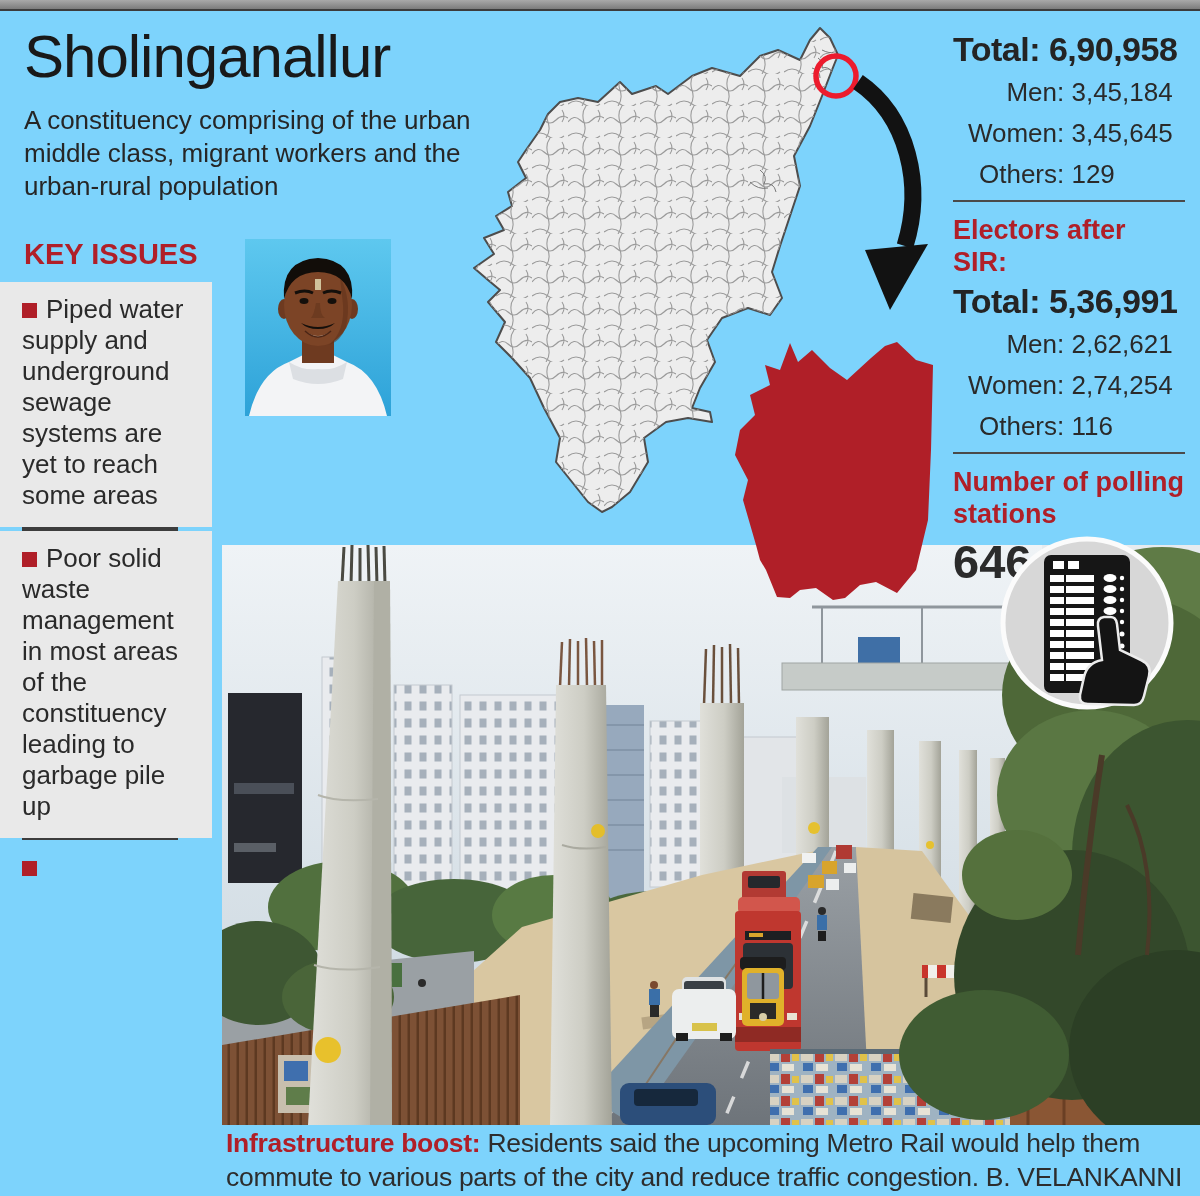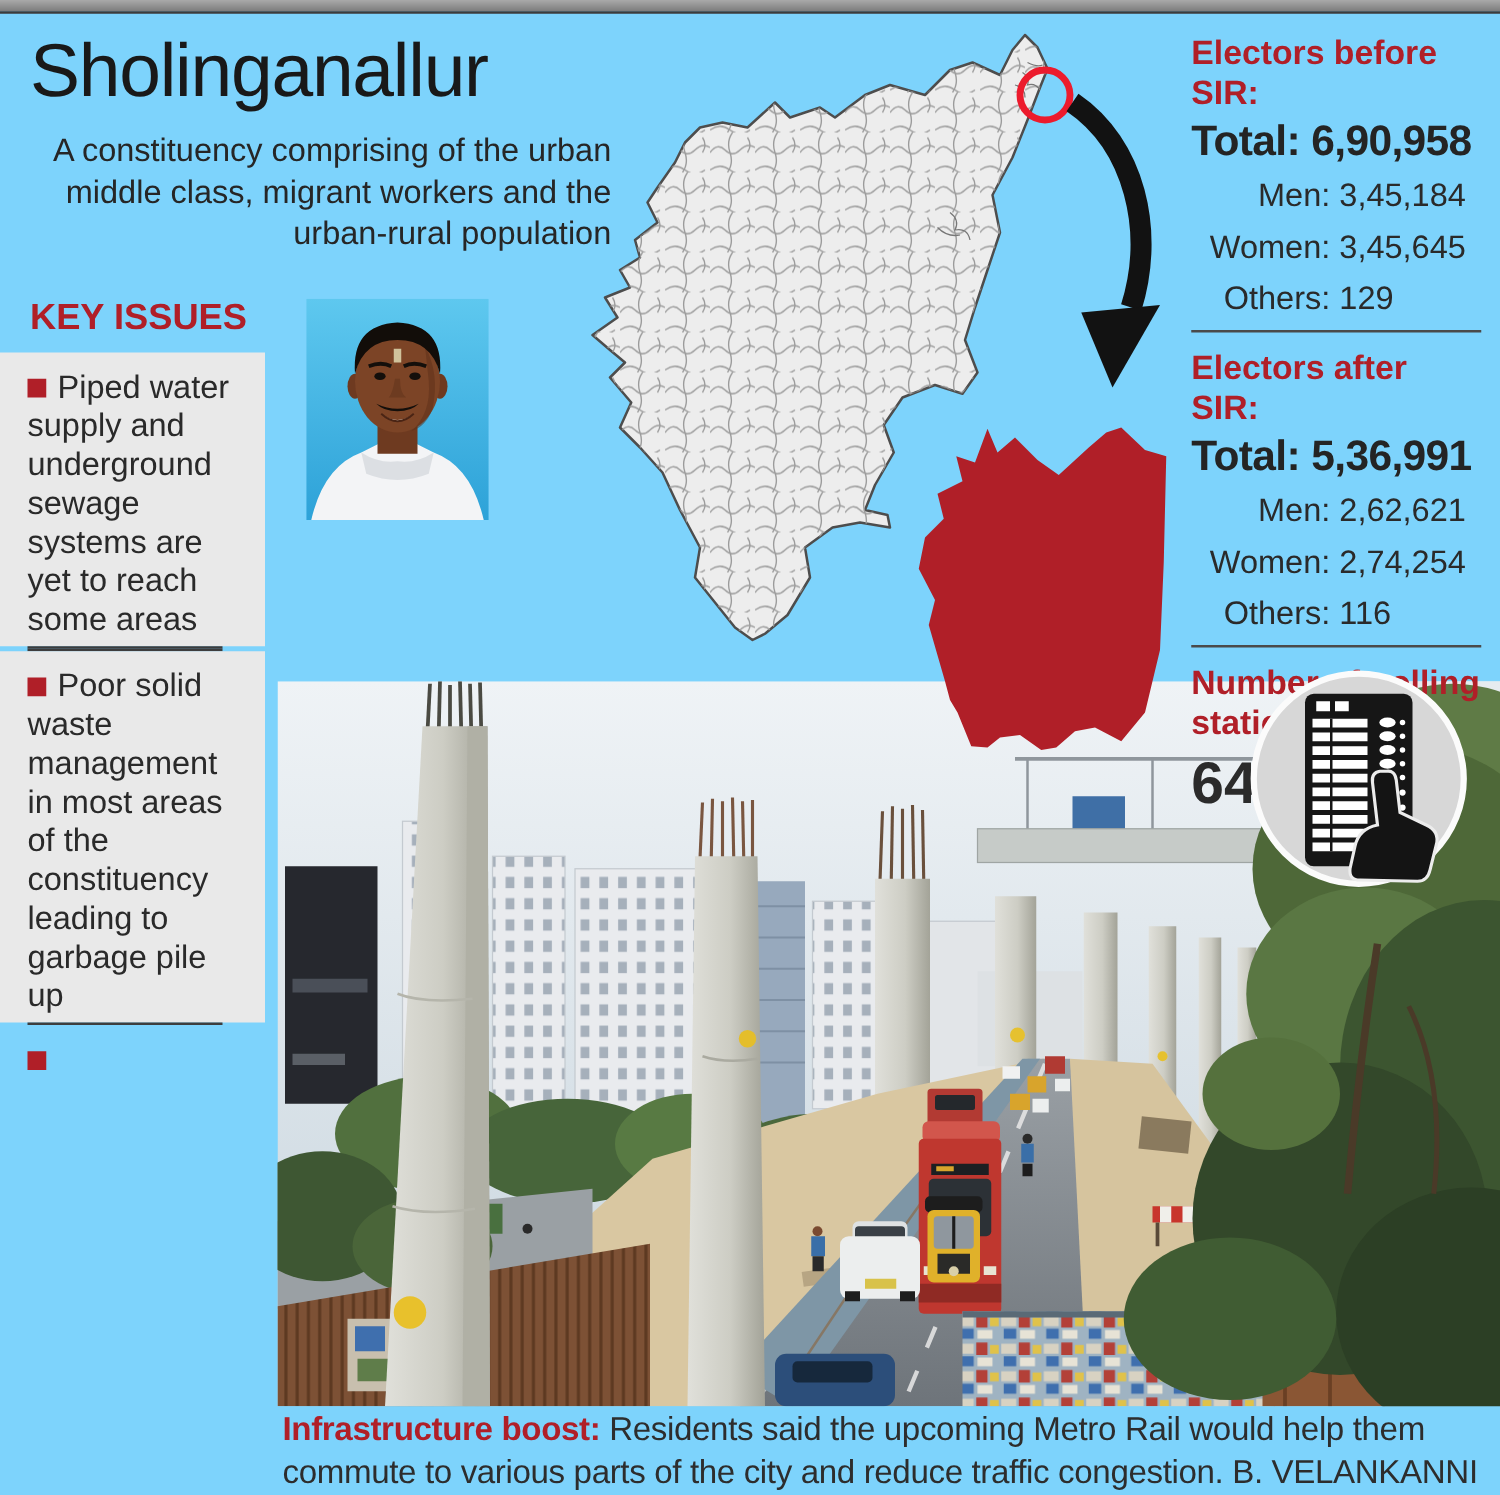--- a/index.html
+++ b/index.html
@@ -5,24 +5,24 @@
   html,body{margin:0;padding:0;background:#ffffff;}
   .canvas{
     position:relative;width:1200px;height:1196px;background:#7dd3fc;
     font-family:"Liberation Sans", sans-serif;color:#1e1e1e;overflow:hidden;
   }
   .topbar{position:absolute;left:0;top:0;width:1200px;height:9px;
     background:linear-gradient(#a9a9a9,#7c7c7c);border-bottom:2px solid #3c3c3c;}
   .title{position:absolute;left:24px;top:22px;margin:0;font-size:60px;font-weight:300;
     letter-spacing:-1px;color:#191919;}
   .subtitle{position:absolute;left:24px;top:104px;margin:0;width:465px;
-    font-size:26px;line-height:33px;color:#262626;text-align:right;}
+    font-size:26px;line-height:33px;color:#262626;}
   .ki-head{position:absolute;left:24px;top:238px;font-size:29px;font-weight:bold;color:#b01f28;}
   .ki-list{position:absolute;left:0;top:282px;width:212px;}
-  .ki-item{font-size:26px;line-height:31px;color:#2a2a2a;padding:12px 20px 6px 22px;}
+  .ki-item{font-size:26px;line-height:31px;color:#2a2a2a;padding:12px 20px 16px 22px;}
   .ki-item.shaded{background:#e9e9e9;}
   .sq{display:inline-block;width:15px;height:15px;background:#b01f28;margin-right:9px;}
   .ki-div{height:2px;background:#3d3d3d;width:156px;margin-left:22px;}
   .portrait{position:absolute;left:245px;top:239px;width:146px;height:177px;}
   .cand{position:absolute;left:245px;top:421px;margin:0;width:322px;
     font-size:25px;line-height:32px;color:#262626;}
   .b{font-weight:bold;}
   .red{color:#b01f28;}
   .mapsvg{position:absolute;left:460px;top:10px;}
   .photosvg{position:absolute;left:222px;top:545px;}
@@ -382,21 +382,20 @@
       <path d="M96,250 q20,8 60,4 M92,420 q26,8 66,2" stroke="#b5b5ab" stroke-width="2" fill="none"></path>
     </g>
   </svg>
 
   <svg class="redshape" width="230" height="280" viewBox="0 0 230 280">
     <path d="M70,13 L78,32 92,20 110,38 127,50 151,28 165,16 177,12 196,30 213,35 211,120 208,190 196,240 177,263 156,252 140,255 125,268 113,270 96,258 80,260 70,268 57,267 46,240 40,230 36,215 23,170 28,150 15,125 20,100 35,85 30,65 50,55 45,35 60,40 Z" fill="#b01f28"></path>
   </svg>
 
   <div class="stats">
     <div>
-      <div class="shead">Electors before SIR:</div>
       <div class="stotal">Total: 6,90,958</div>
       <div class="srow">
           <span class="slabel">Men</span>
           <span class="sval">: 3,45,184</span>
         </div>
       <div class="srow">
           <span class="slabel">Women</span>
           <span class="sval">: 3,45,645</span>
         </div>
       <div class="srow">

